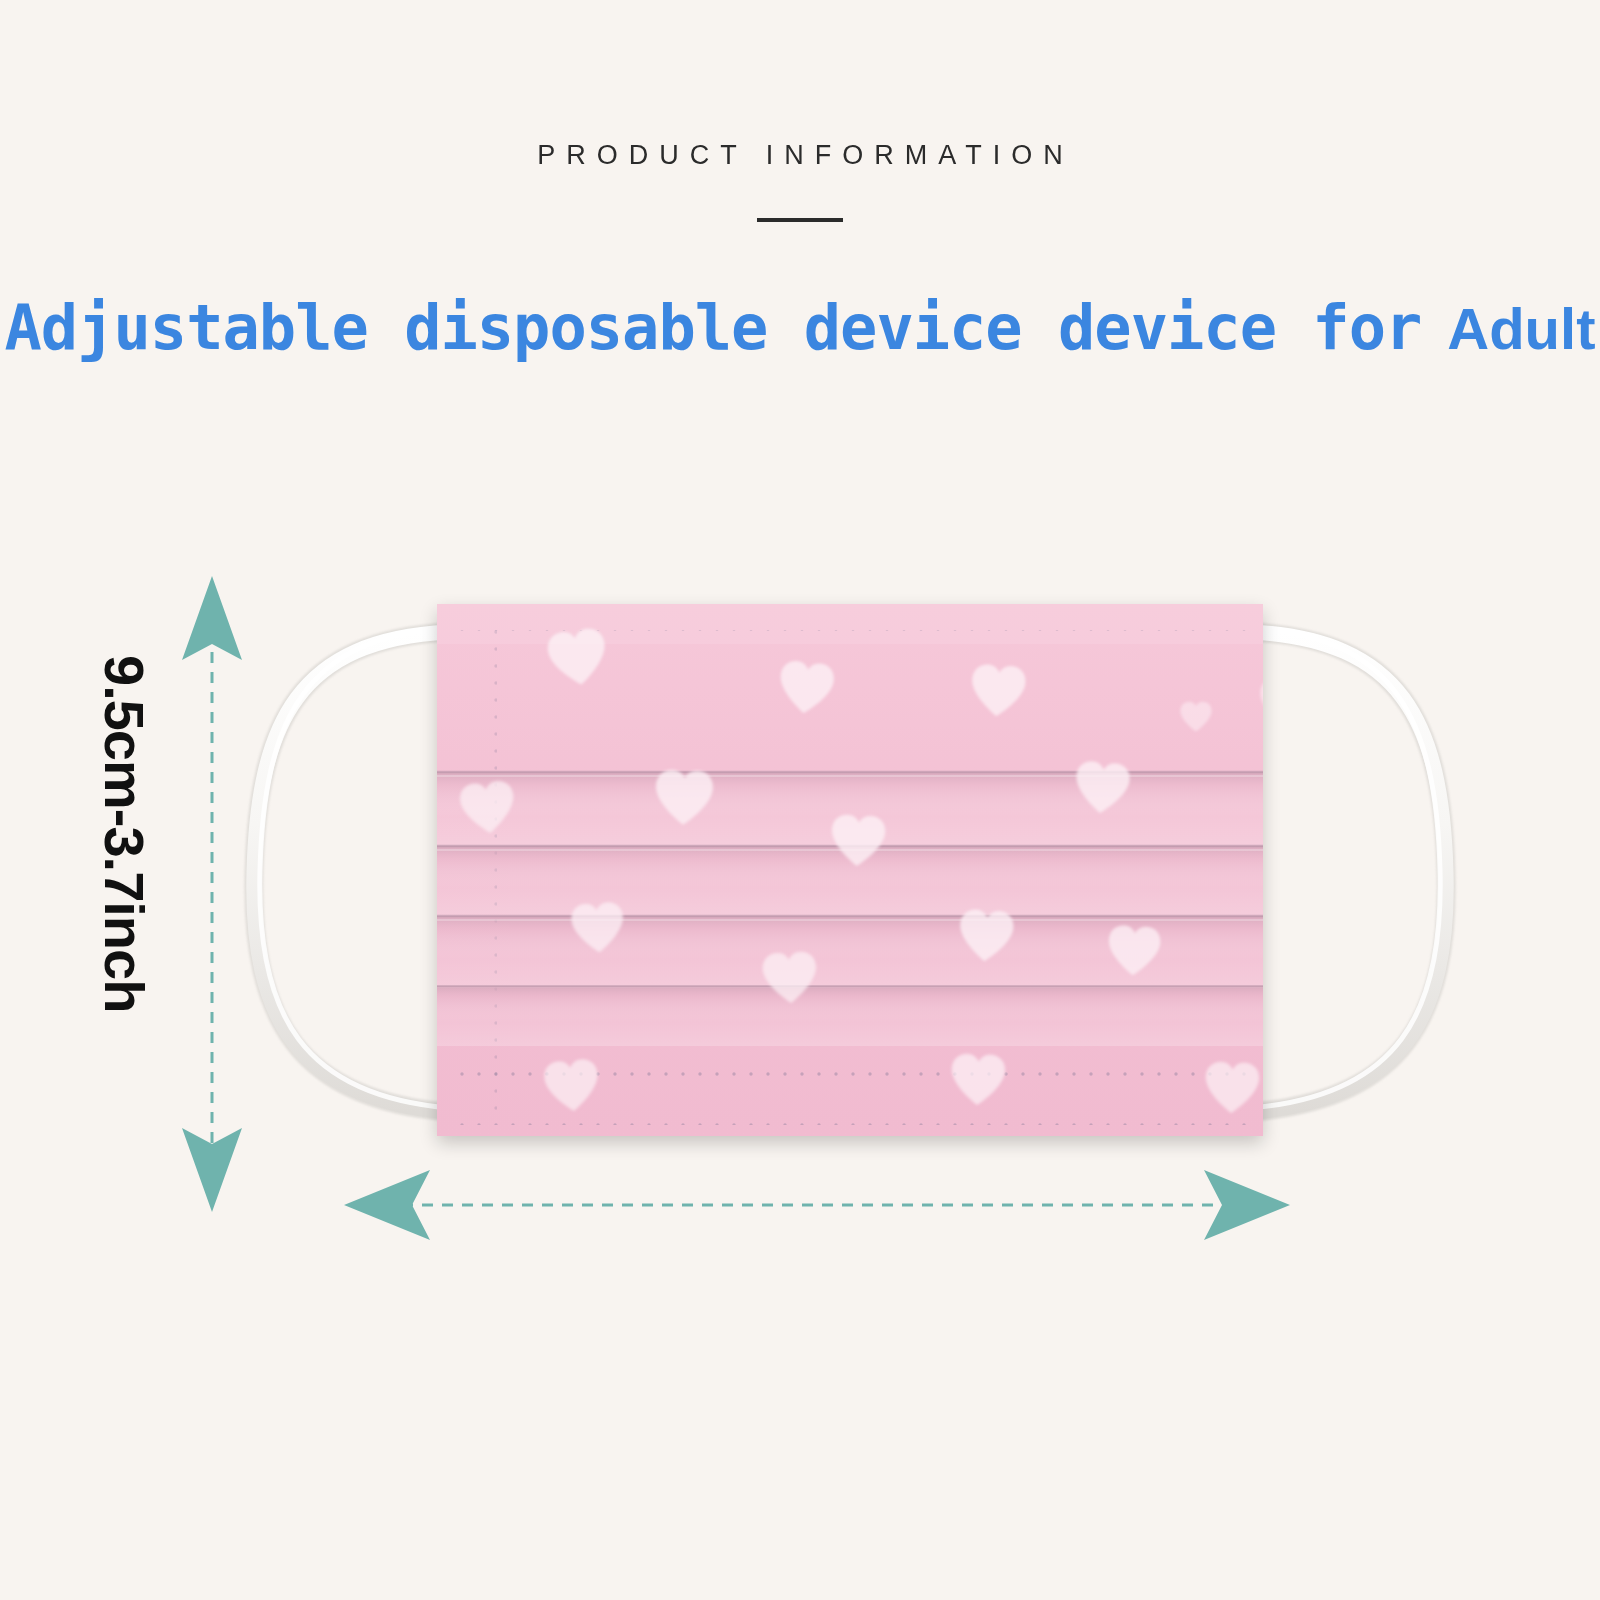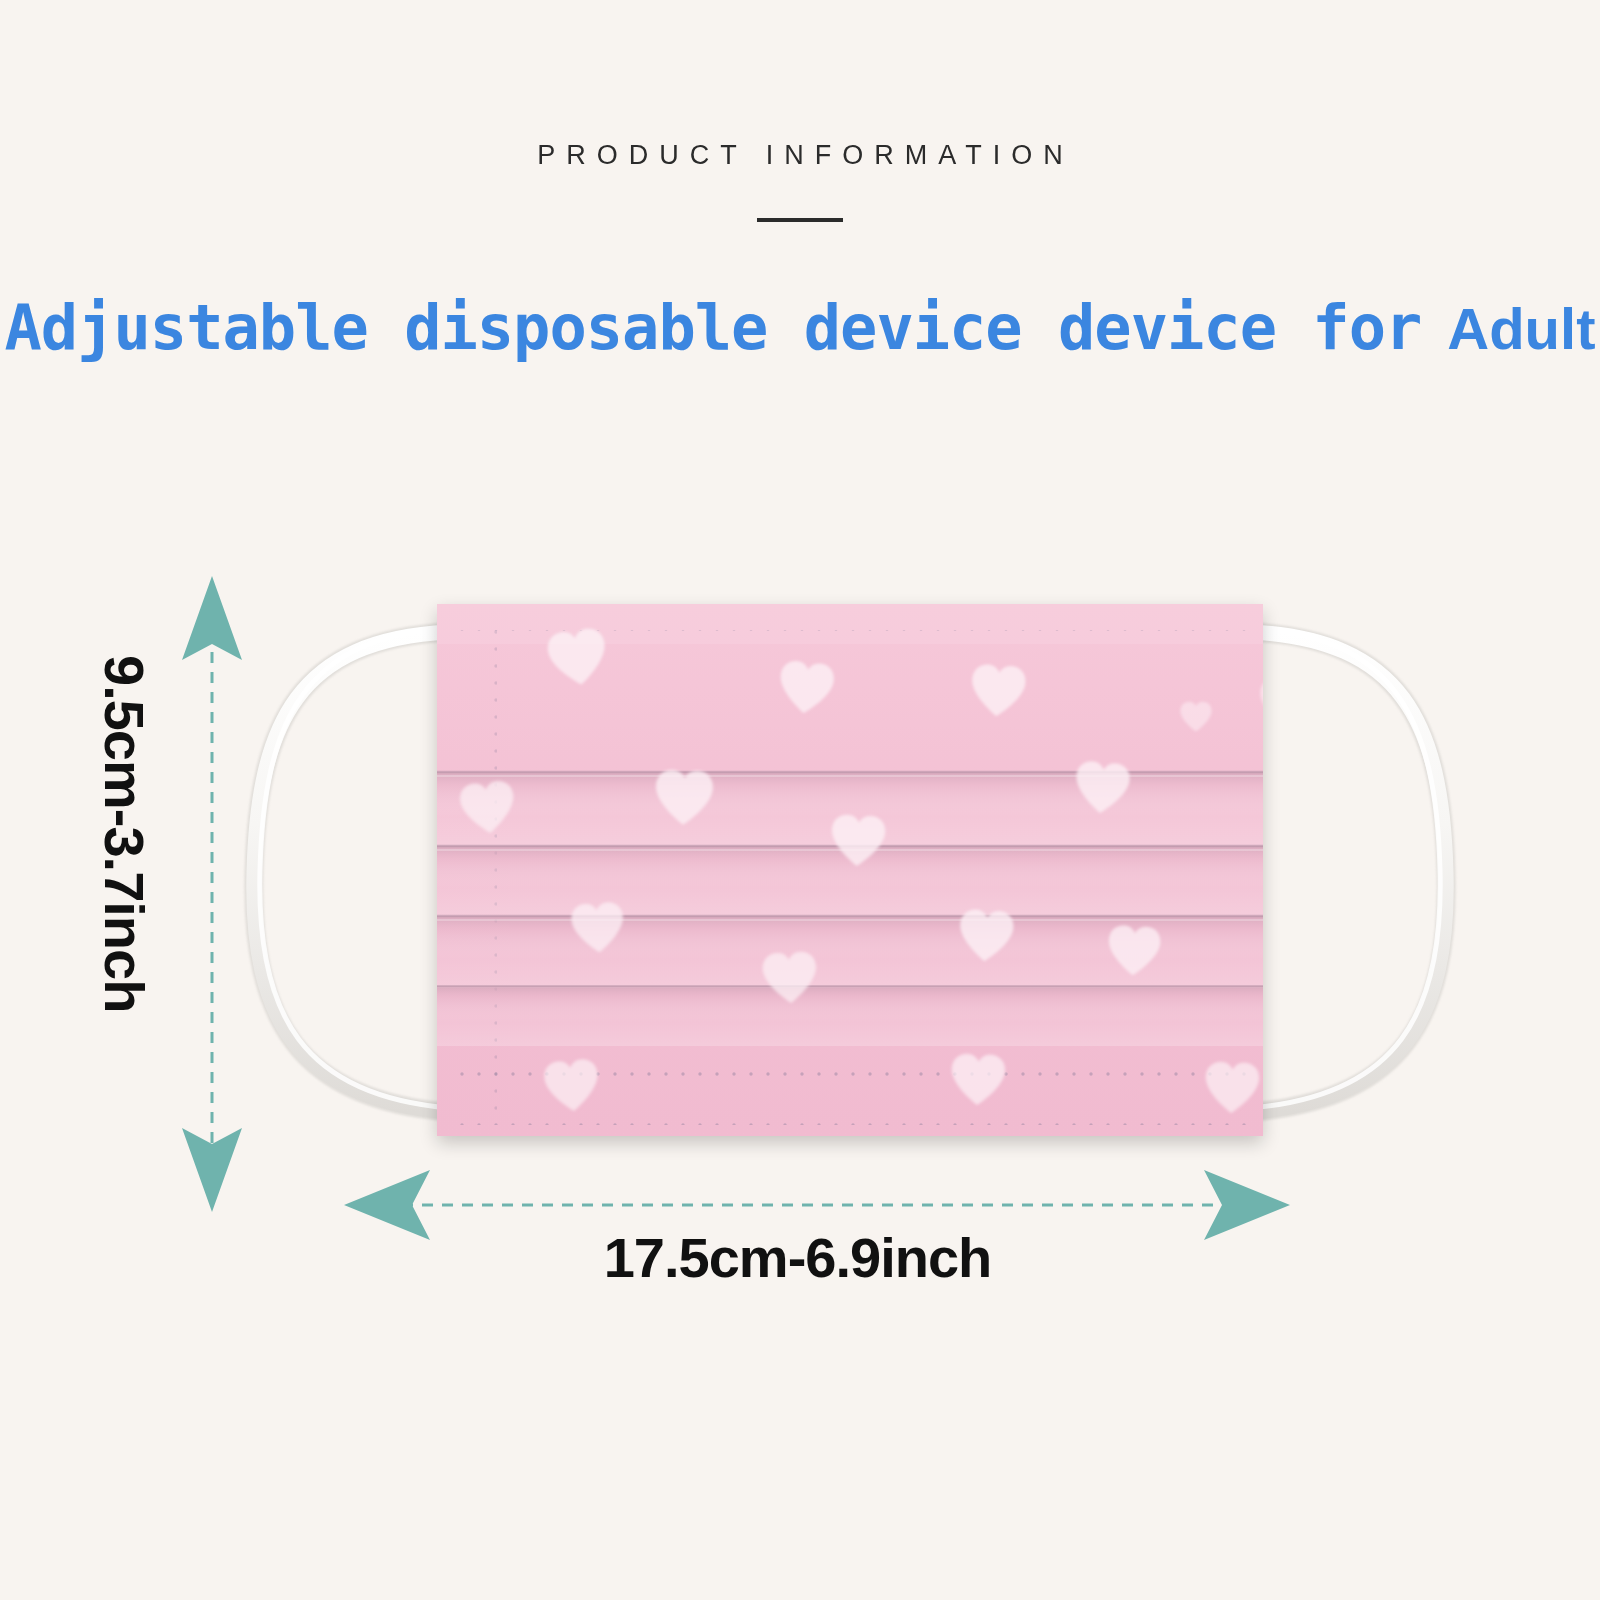--- a/index.html
+++ b/index.html
@@ -275,15 +275,14 @@
       <line x1="382" y1="1205" x2="1252" y2="1205" stroke="#6fb3ad" stroke-width="3" stroke-dasharray="11 9"></line>
 
       <path d="M 344 1205 L 430 1170 L 412 1205 L 430 1240 Z" fill="#6fb3ad"></path>
 
       <path d="M 1290 1205 L 1204 1240 L 1222 1205 L 1204 1170 Z" fill="#6fb3ad"></path>
     </g>
   </svg>
 
   <div id="height-label">9.5cm-3.7inch</div>
 
-  <div id="width-label">17.5cm-6.9inch</div>
 
 </div>
 
 </body></html>

